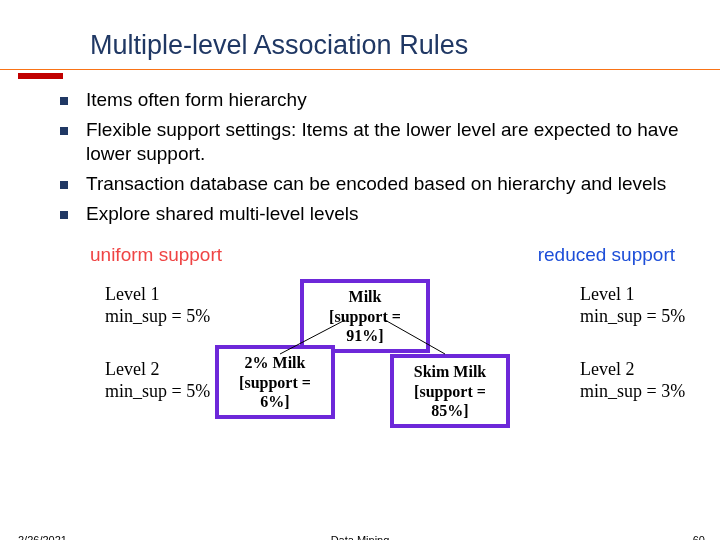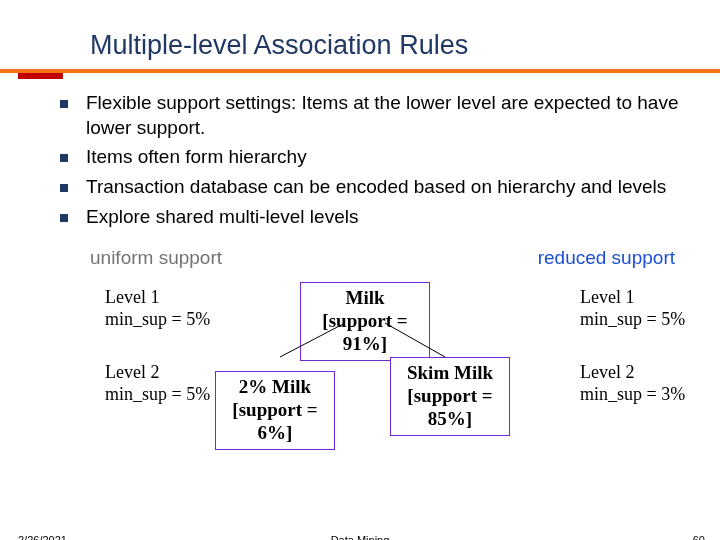--- a/index.html
+++ b/index.html
@@ -6,21 +6,21 @@
   body {
     width: 720px;
     height: 540px;
     background: #fff;
     font-family: Verdana, Arial, sans-serif;
     position: relative;
     overflow: hidden;
   }
   .title-area {
     padding: 30px 0 8px 90px;
-    border-bottom: 4px solid #f97316;
+    border-bottom: 1px solid #f97316;
     margin-bottom: 0;
   }
   .title {
     font-size: 27px;
     color: #203864;
     font-weight: normal;
   }
   .accent-bar {
     position: absolute;
     top: 73px;
@@ -52,42 +52,42 @@
   }
   .diagram {
     position: relative;
     margin-top: 18px;
     height: 225px;
   }
   .label-uniform {
     position: absolute;
     left: 90px;
     top: 0;
-    color: #737373;
+    color: #ef4444;
     font-size: 19px;
   }
   .label-reduced {
     position: absolute;
     right: 45px;
     top: 0;
     color: #1d4ed8;
     font-size: 19px;
   }
   .lvl-box {
     position: absolute;
     font-family: "Times New Roman", serif;
     font-size: 18px;
     font-weight: normal;
     line-height: 1.2;
   }
   .milk-box {
     position: absolute;
-    border: 1px solid #6d28d9;
+    border: 4px solid #6d28d9;
     font-family: "Times New Roman", serif;
-    font-size: 19px;
+    font-size: 16px;
     font-weight: bold;
     text-align: center;
     padding: 4px 8px;
     line-height: 1.2;
     background: #fff;
   }
   .footer {
     position: absolute;
     bottom: 6px;
     left: 0;
@@ -110,25 +110,25 @@
 
 <div class="accent-bar"></div>
 
 <div class="title-area">
   <h1 class="title">Multiple-level Association Rules</h1>
 </div>
 
 <div class="bullets">
   <div class="bullet-row">
     <div class="bullet-icon"></div>
-    <div class="bullet-text">Flexible support settings: Items at the lower level are expected to have lower support.</div>
+    <div class="bullet-text">Items often form hierarchy</div>
   </div>
   <div class="bullet-row">
     <div class="bullet-icon"></div>
-    <div class="bullet-text">Items often form hierarchy</div>
+    <div class="bullet-text">Flexible support settings: Items at the lower level are expected to have lower support.</div>
   </div>
   <div class="bullet-row">
     <div class="bullet-icon"></div>
     <div class="bullet-text">Transaction database can be encoded based on hierarchy and levels</div>
   </div>
   <div class="bullet-row">
     <div class="bullet-icon"></div>
     <div class="bullet-text">Explore shared multi-level levels</div>
   </div>
 </div>
@@ -153,21 +153,21 @@
   <div class="lvl-box" style="left:580px; top:115px;">
     <span>Level 2</span><br>
     <span>min_sup = 3%</span>
   </div>
 
   <div class="milk-box" style="left:300px; top:35px; width:130px;">
     <span>Milk</span><br>
     <span>[support = 91%]</span>
   </div>
 
-  <div class="milk-box" style="left:215px; top:124px; width:120px;">
+  <div class="milk-box" style="left:215px; top:101px; width:120px;">
     <span>2% Milk</span><br>
     <span>[support = 6%]</span>
   </div>
 
   <div class="milk-box" style="left:390px; top:110px; width:120px;">
     <span>Skim Milk</span><br>
     <span>[support = 85%]</span>
   </div>
 
   <svg class="lines">

